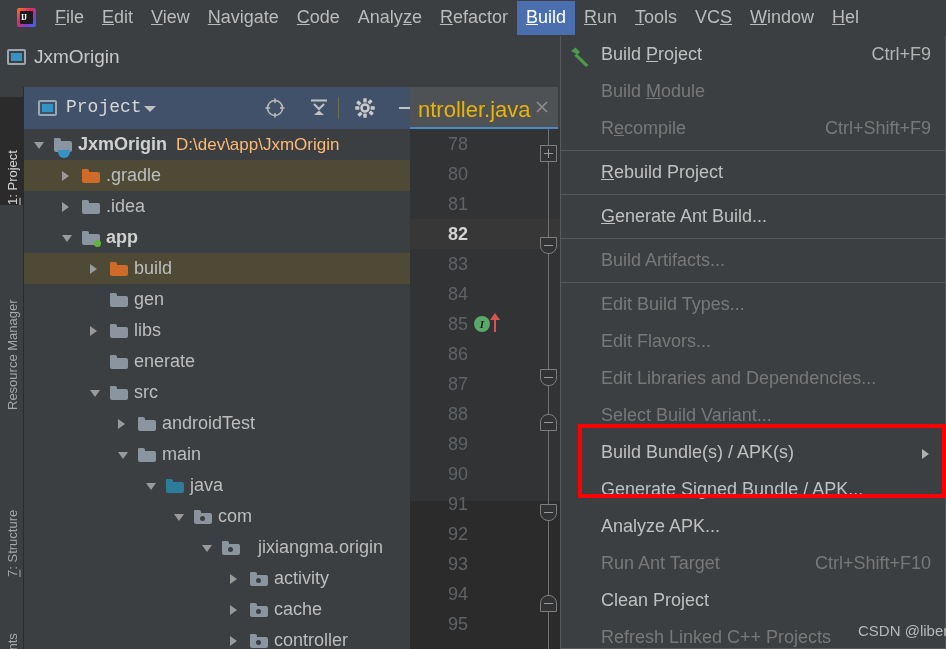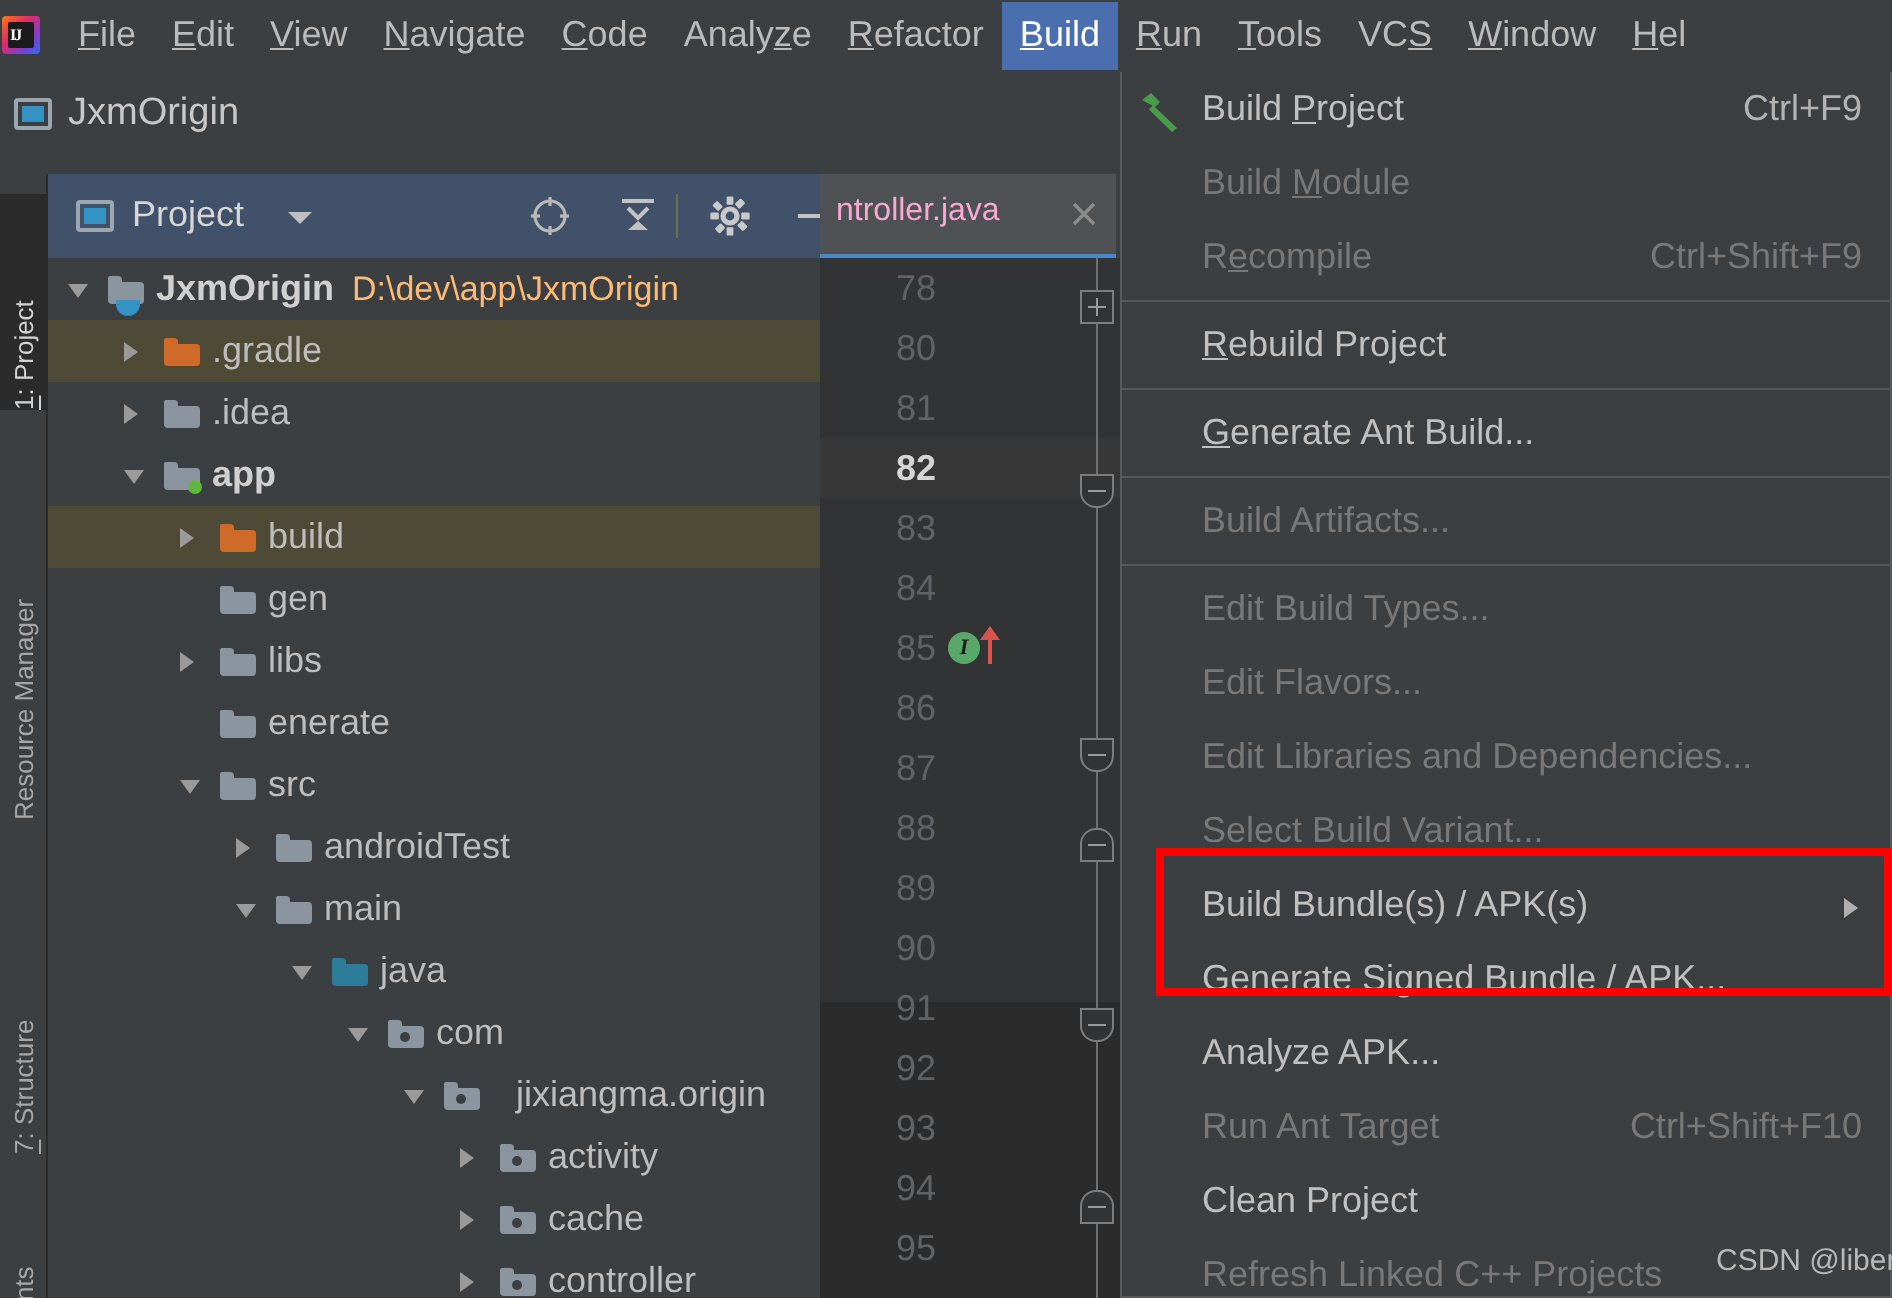--- a/index.html
+++ b/index.html
@@ -22,21 +22,21 @@
   #menubar {
     position: absolute;
     left: 0; top: 0;
     width: 946px; height: 36px;
     background: #3c3f41;
     display: flex;
     align-items: center;
   }
   .ij-logo {
     width: 22px; height: 22px;
-    margin-left: 0; margin-right: 8px;
+    margin-left: 16px; margin-right: 8px;
     position: relative;
     flex: 0 0 auto;
   }
   .ij-logo .l1 {
     position: absolute; left: 1px; top: 1px;
     width: 19px; height: 19px;
     background: linear-gradient(135deg, #f97a12 0%, #e32b6a 38%, #7b3fcf 72%, #2b6ff0 100%);
     border-radius: 2px;
   }
   .ij-logo .l2 {
@@ -143,21 +143,21 @@
     width: 19px; height: 16px;
     border: 2px solid #9aa7b0;
     border-radius: 2px; box-sizing: border-box;
   }
   #projheader .ph-ico i {
     position: absolute; left: 2px; top: 2px; right: 2px; bottom: 2px;
     background: #3592c4; display: block;
   }
   #projheader .ph-title {
     position: absolute; left: 42px; top: 10px;
-    font-size: 18px; color: #d6d6d6;
+    font-size: 18px; color: #d6d6d6; font-family: Liberation Mono, monospace;
   }
   #projheader .ph-caret {
     position: absolute; left: 120px; top: 19px;
     width: 0; height: 0;
     border-left: 6px solid transparent;
     border-right: 6px solid transparent;
     border-top: 6px solid #c0c0c0;
   }
   .ph-btn {
     position: absolute; top: 10px;
@@ -275,22 +275,22 @@
     position: absolute;
     left: 0; top: 0;
     width: 148px; height: 42px;
     background: #4e5254;
     border-bottom: 2px solid #4a88c7;
     box-sizing: border-box;
   }
   #tabstrip .tab-name {
     position: absolute;
     left: 8px; top: 10px;
-    font-size: 16px;
-    color: #f9a8d4;
+    font-size: 22px;
+    color: #eab308;
   }
   #tabstrip .tab-close {
     position: absolute;
     left: 124px; top: 12px;
     width: 16px; height: 16px;
     cursor: default;
   }
   #gutter {
     position: absolute;
     left: 0; top: 42px;

